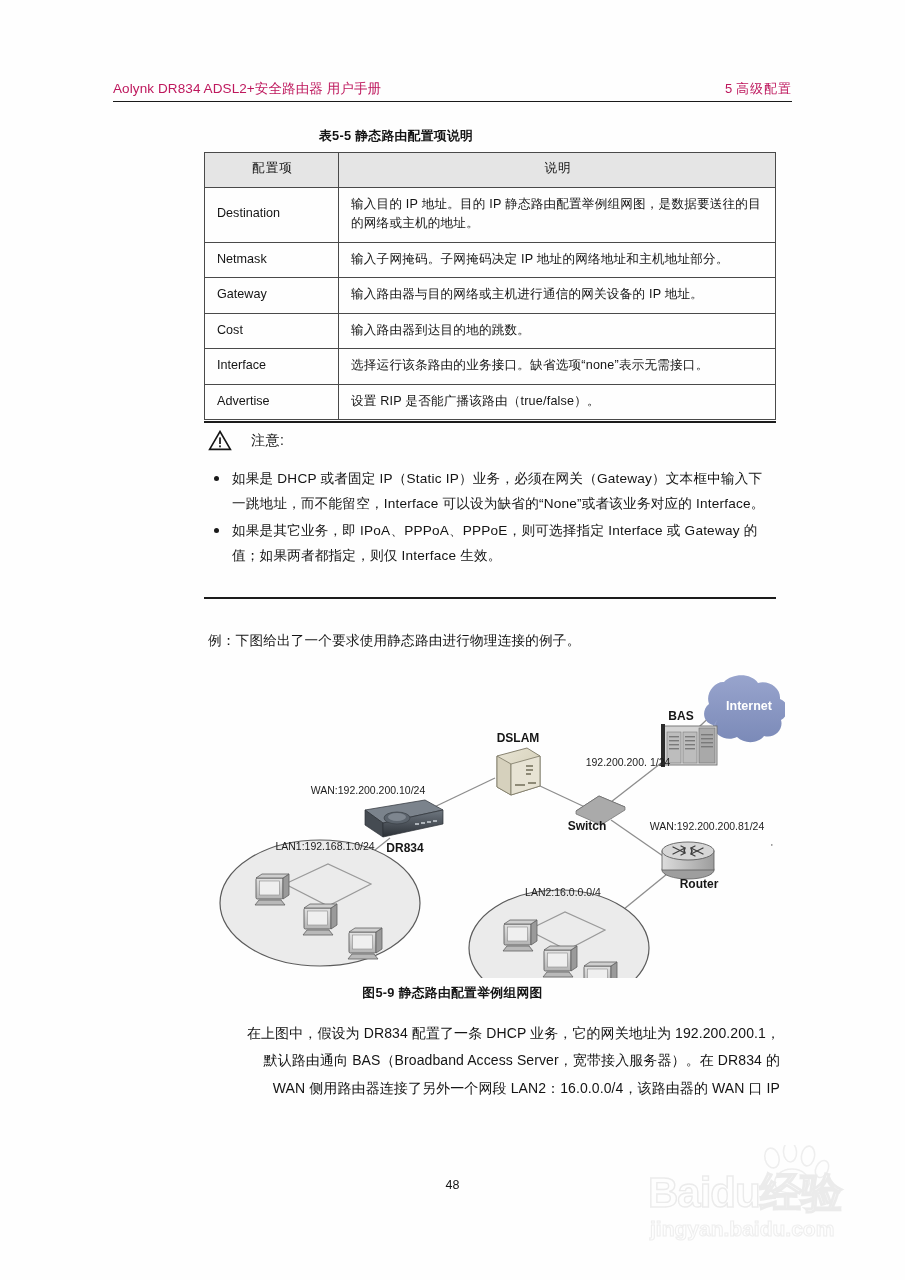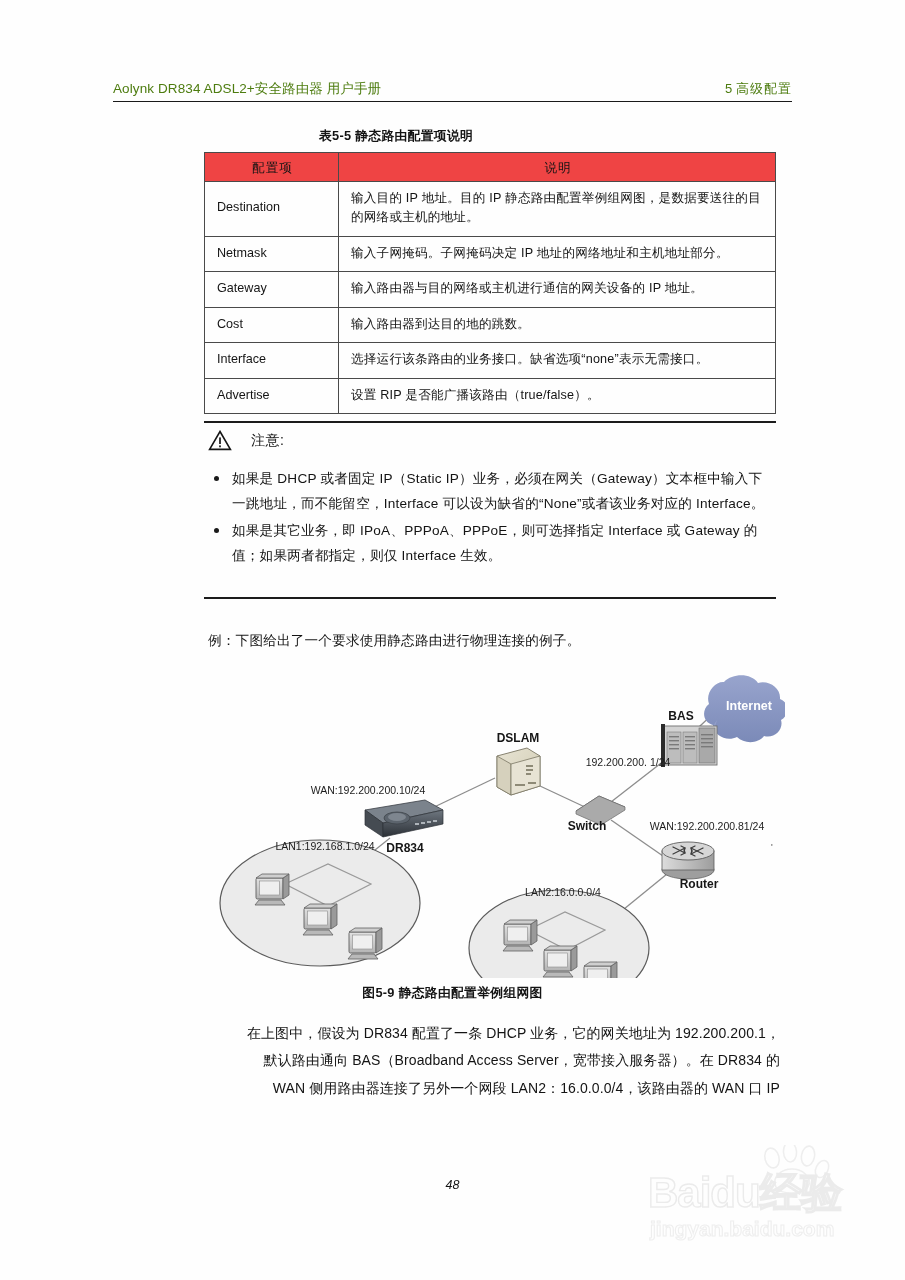--- a/index.html
+++ b/index.html
@@ -26,21 +26,21 @@
   .header {
     position: absolute;
     left: 113px;
     top: 80px;
     width: 679px;
     display: flex;
     justify-content: space-between;
     align-items: flex-end;
     font-size: 13.5px;
     letter-spacing: 0.1px;
-    color: #4d7c0f;
+    color: #be185d;
   }
   .header-rule {
     position: absolute;
     left: 113px;
     top: 101px;
     width: 679px;
     height: 1.4px;
     background: #1a1a1a;
   }
   .header-right { font-size: 13px; }
@@ -66,25 +66,25 @@
     table-layout: fixed;
     font-size: 12.6px;
   }
   table.cfg th, table.cfg td {
     border: 1.2px solid #4a4a4a;
     padding: 7px 10px 8px 12px;
     vertical-align: middle;
     line-height: 1.55;
   }
   table.cfg thead th {
-    background: #ef4444;
+    background: #e5e5e5;
     text-align: center;
     font-weight: normal;
     padding-top: 6px;
-    padding-bottom: 2px;
+    padding-bottom: 8px;
     letter-spacing: 1px;
   }
   table.cfg .c-item { width: 134px; }
   table.cfg td.item { font-size: 12.6px; }
   table.cfg td.desc { letter-spacing: 0.2px; }
 
   
   .caution-rule {
     position: absolute;
     left: 204px;
@@ -181,21 +181,20 @@
   .body-para .ln { white-space: nowrap; text-align: right; }
 
   
   .page-number {
     position: absolute;
     left: 0;
     top: 1178px;
     width: 905px;
     text-align: center;
     font-size: 12.5px;
-    font-style: italic;
   }
 
   
   .watermark {
     position: absolute;
     left: 638px;
     top: 1143px;
     width: 250px;
     height: 108px;
     opacity: 0.85;

